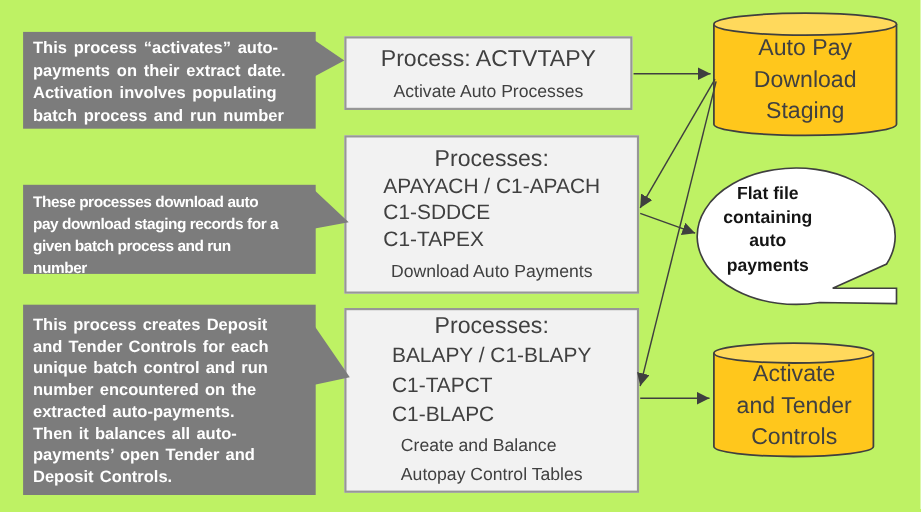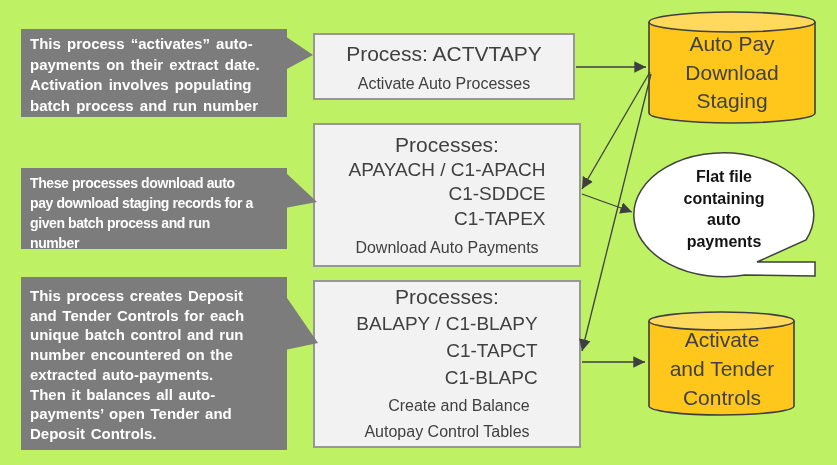--- a/index.html
+++ b/index.html
@@ -24,40 +24,40 @@
     position:absolute;background:var(--callout-bg);color:var(--callout-text);
     font-weight:bold;white-space:pre-line;
   }
   .callout-1{left:21px;top:29px;width:266px;height:88px;font-size:15px;line-height:20.5px;padding:5px 4px 0 9px;word-spacing:2px;}
   .callout-2{left:21px;top:168px;width:266px;height:81px;font-size:14px;line-height:20px;padding:5px 2px 0 9px;letter-spacing:-0.4px;}
   .callout-3{left:21px;top:277px;width:266px;height:173px;font-size:15px;line-height:19.7px;padding:9px 4px 0 9px;word-spacing:1.5px;}
   
   .pbox{
     position:absolute;background:var(--box-bg);border:2px solid var(--box-border);
     color:var(--text-dark);display:flex;flex-direction:column;align-items:center;justify-content:center;
-    text-align:right;
+    text-align:left;
   }
   .pbox-1{left:313px;top:33px;width:262px;height:67px;}
   .pbox-2{left:313px;top:123px;width:268px;height:144px;}
   .pbox-3{left:313px;top:280px;width:268px;height:168px;}
   .pbox .ptitle{font-size:21px;line-height:26px;}
   .pbox .pcodes{font-size:19px;white-space:pre-line;}
   .pbox-2 .pcodes{line-height:24.5px;}
   .pbox-3 .pcodes{line-height:27px;}
   .pbox .psub{font-size:16px;white-space:pre-line;}
   .pbox-1 .psub{margin-top:7px;line-height:19px;}
   .pbox-2 .psub{margin-top:7px;line-height:20px;}
   .pbox-3 .psub{margin-top:2px;line-height:26px;}
   
   .overlay{position:absolute;left:0;top:0;width:837px;height:465px;pointer-events:none;}
   
   .shape-label{position:absolute;text-align:center;white-space:pre-line;color:var(--text-dark);}
   .cyl1-label{left:649px;top:30px;width:166px;font-size:21px;line-height:28.5px;}
   .cyl2-label{left:649px;top:325px;width:146px;font-size:21px;line-height:29px;}
-  .bubble-label{left:634px;top:166px;width:180px;font-size:16px;line-height:21.5px;font-weight:bold;color:#141414;}
+  .bubble-label{left:608px;top:166px;width:180px;font-size:16px;line-height:21.5px;font-weight:bold;color:#141414;}
 </style>
 </head>
 <body>
 
 <div class="canvas">
 
   <div class="callout callout-1">This process “activates” auto-
 payments on their extract date.
 Activation involves populating
 batch process and run number</div>

